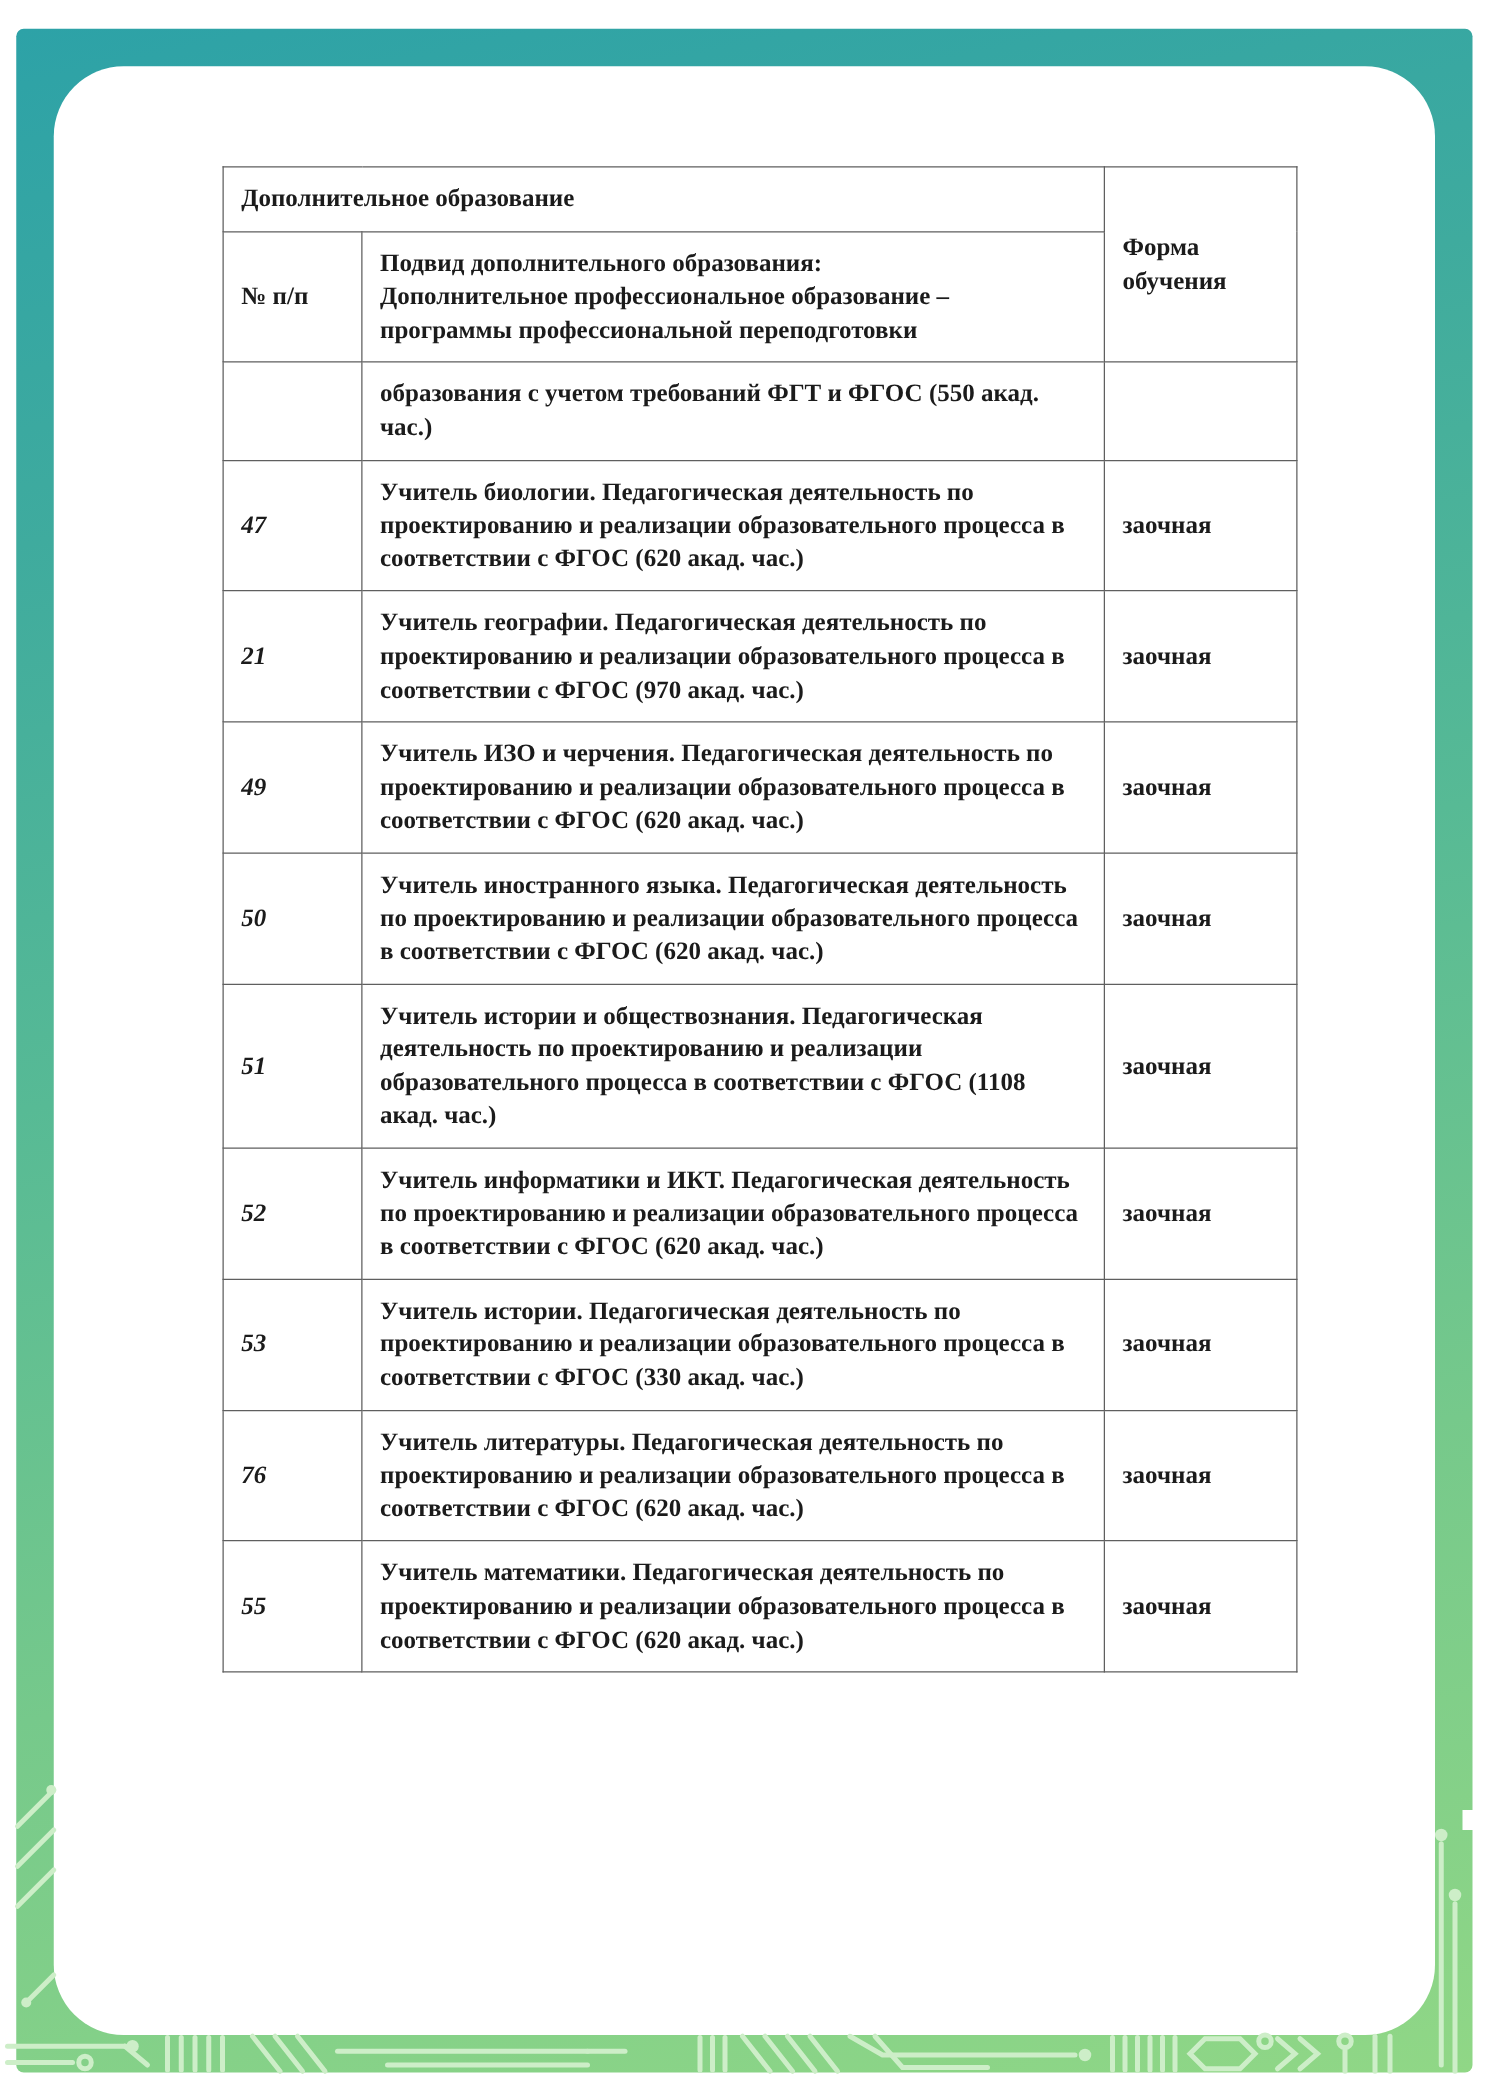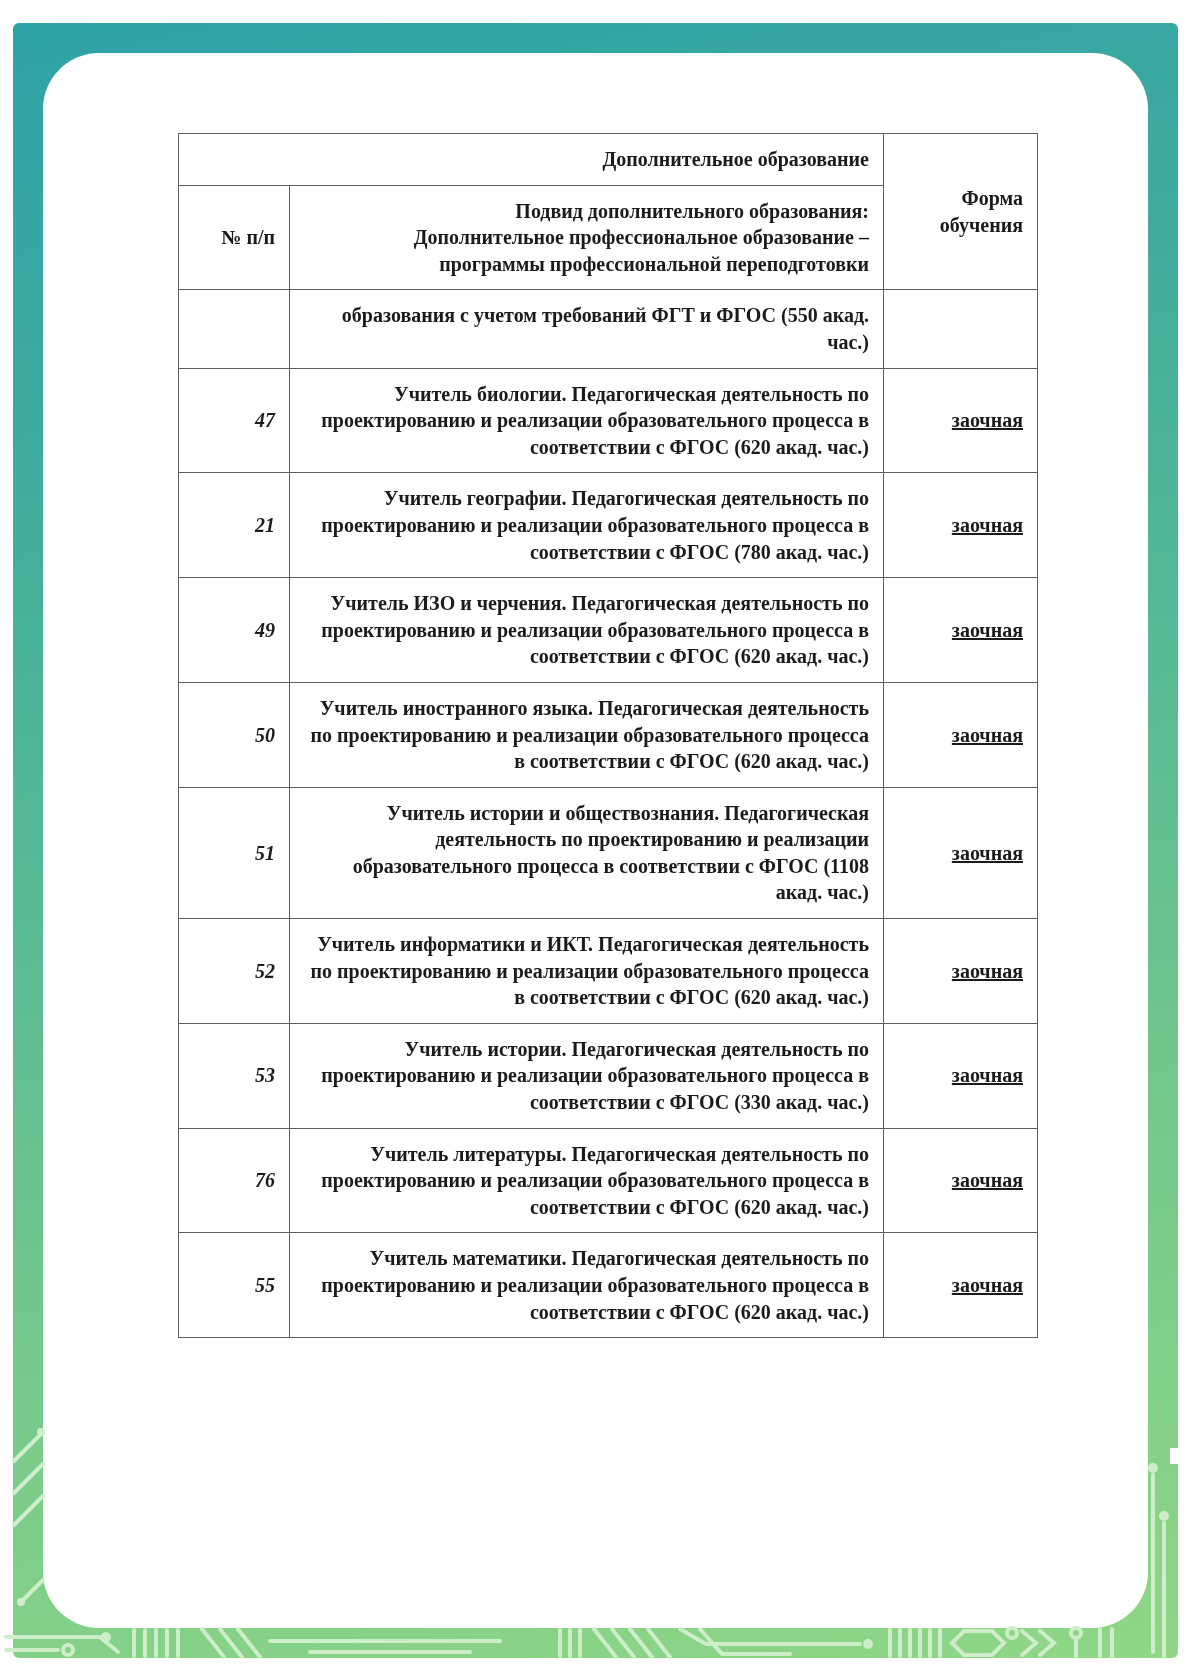--- a/index.html
+++ b/index.html
@@ -25,31 +25,31 @@
   }
   
   table.doc-table {
     position:absolute; left:178px; top:133px; width:859px;
     border-collapse:collapse; z-index:3;
     color:#1b1b1b; table-layout:fixed;
   }
   .doc-table th, .doc-table td {
     border:1px solid #5f5f5f;
     font-weight:bold; font-size:20px; line-height:1.33;
-    text-align:right; vertical-align:middle;
+    text-align:left; vertical-align:middle;
     padding:12px 14px;
     word-wrap:break-word;
   }
   .col-num   { width:111px; }
   .col-desc  { width:594px; }
   .col-form  { width:154px; }
   .h-group   { height:26px; padding:11px 14px; }
   .h-sub div { display:block; }
   .cell-num  { font-size:20px;font-style:italic; }
-  .cell-form { font-size:20px;text-decoration:underline; }
+  .cell-form { font-size:20px; }
 </style>
 </head>
 <body>
 
 <div class="frame">
   <div class="frame-inner"></div>
 </div>
 
 <svg class="circuit" viewBox="0 0 1200 1675" fill="none" stroke="#cdeec8" stroke-width="4" stroke-linecap="round">
 
@@ -143,21 +143,21 @@
         <td class="cell-desc">образования с учетом требований ФГТ и ФГОС (550 акад. час.)</td>
         <td class="cell-form"></td>
       </tr>
       <tr>
         <td class="cell-num">47</td>
         <td class="cell-desc">Учитель биологии. Педагогическая деятельность по проектированию и реализации образовательного процесса в соответствии с ФГОС (620 акад. час.)</td>
         <td class="cell-form">заочная</td>
       </tr>
       <tr>
         <td class="cell-num">21</td>
-        <td class="cell-desc">Учитель географии. Педагогическая деятельность по проектированию и реализации образовательного процесса в соответствии с ФГОС (780 акад. час.)</td>
+        <td class="cell-desc">Учитель географии. Педагогическая деятельность по проектированию и реализации образовательного процесса в соответствии с ФГОС (970 акад. час.)</td>
         <td class="cell-form">заочная</td>
       </tr>
       <tr>
         <td class="cell-num">49</td>
         <td class="cell-desc">Учитель ИЗО и черчения. Педагогическая деятельность по проектированию и реализации образовательного процесса в соответствии с ФГОС (620 акад. час.)</td>
         <td class="cell-form">заочная</td>
       </tr>
       <tr>
         <td class="cell-num">50</td>
         <td class="cell-desc">Учитель иностранного языка. Педагогическая деятельность по проектированию и реализации образовательного процесса в соответствии с ФГОС (620 акад. час.)</td>

